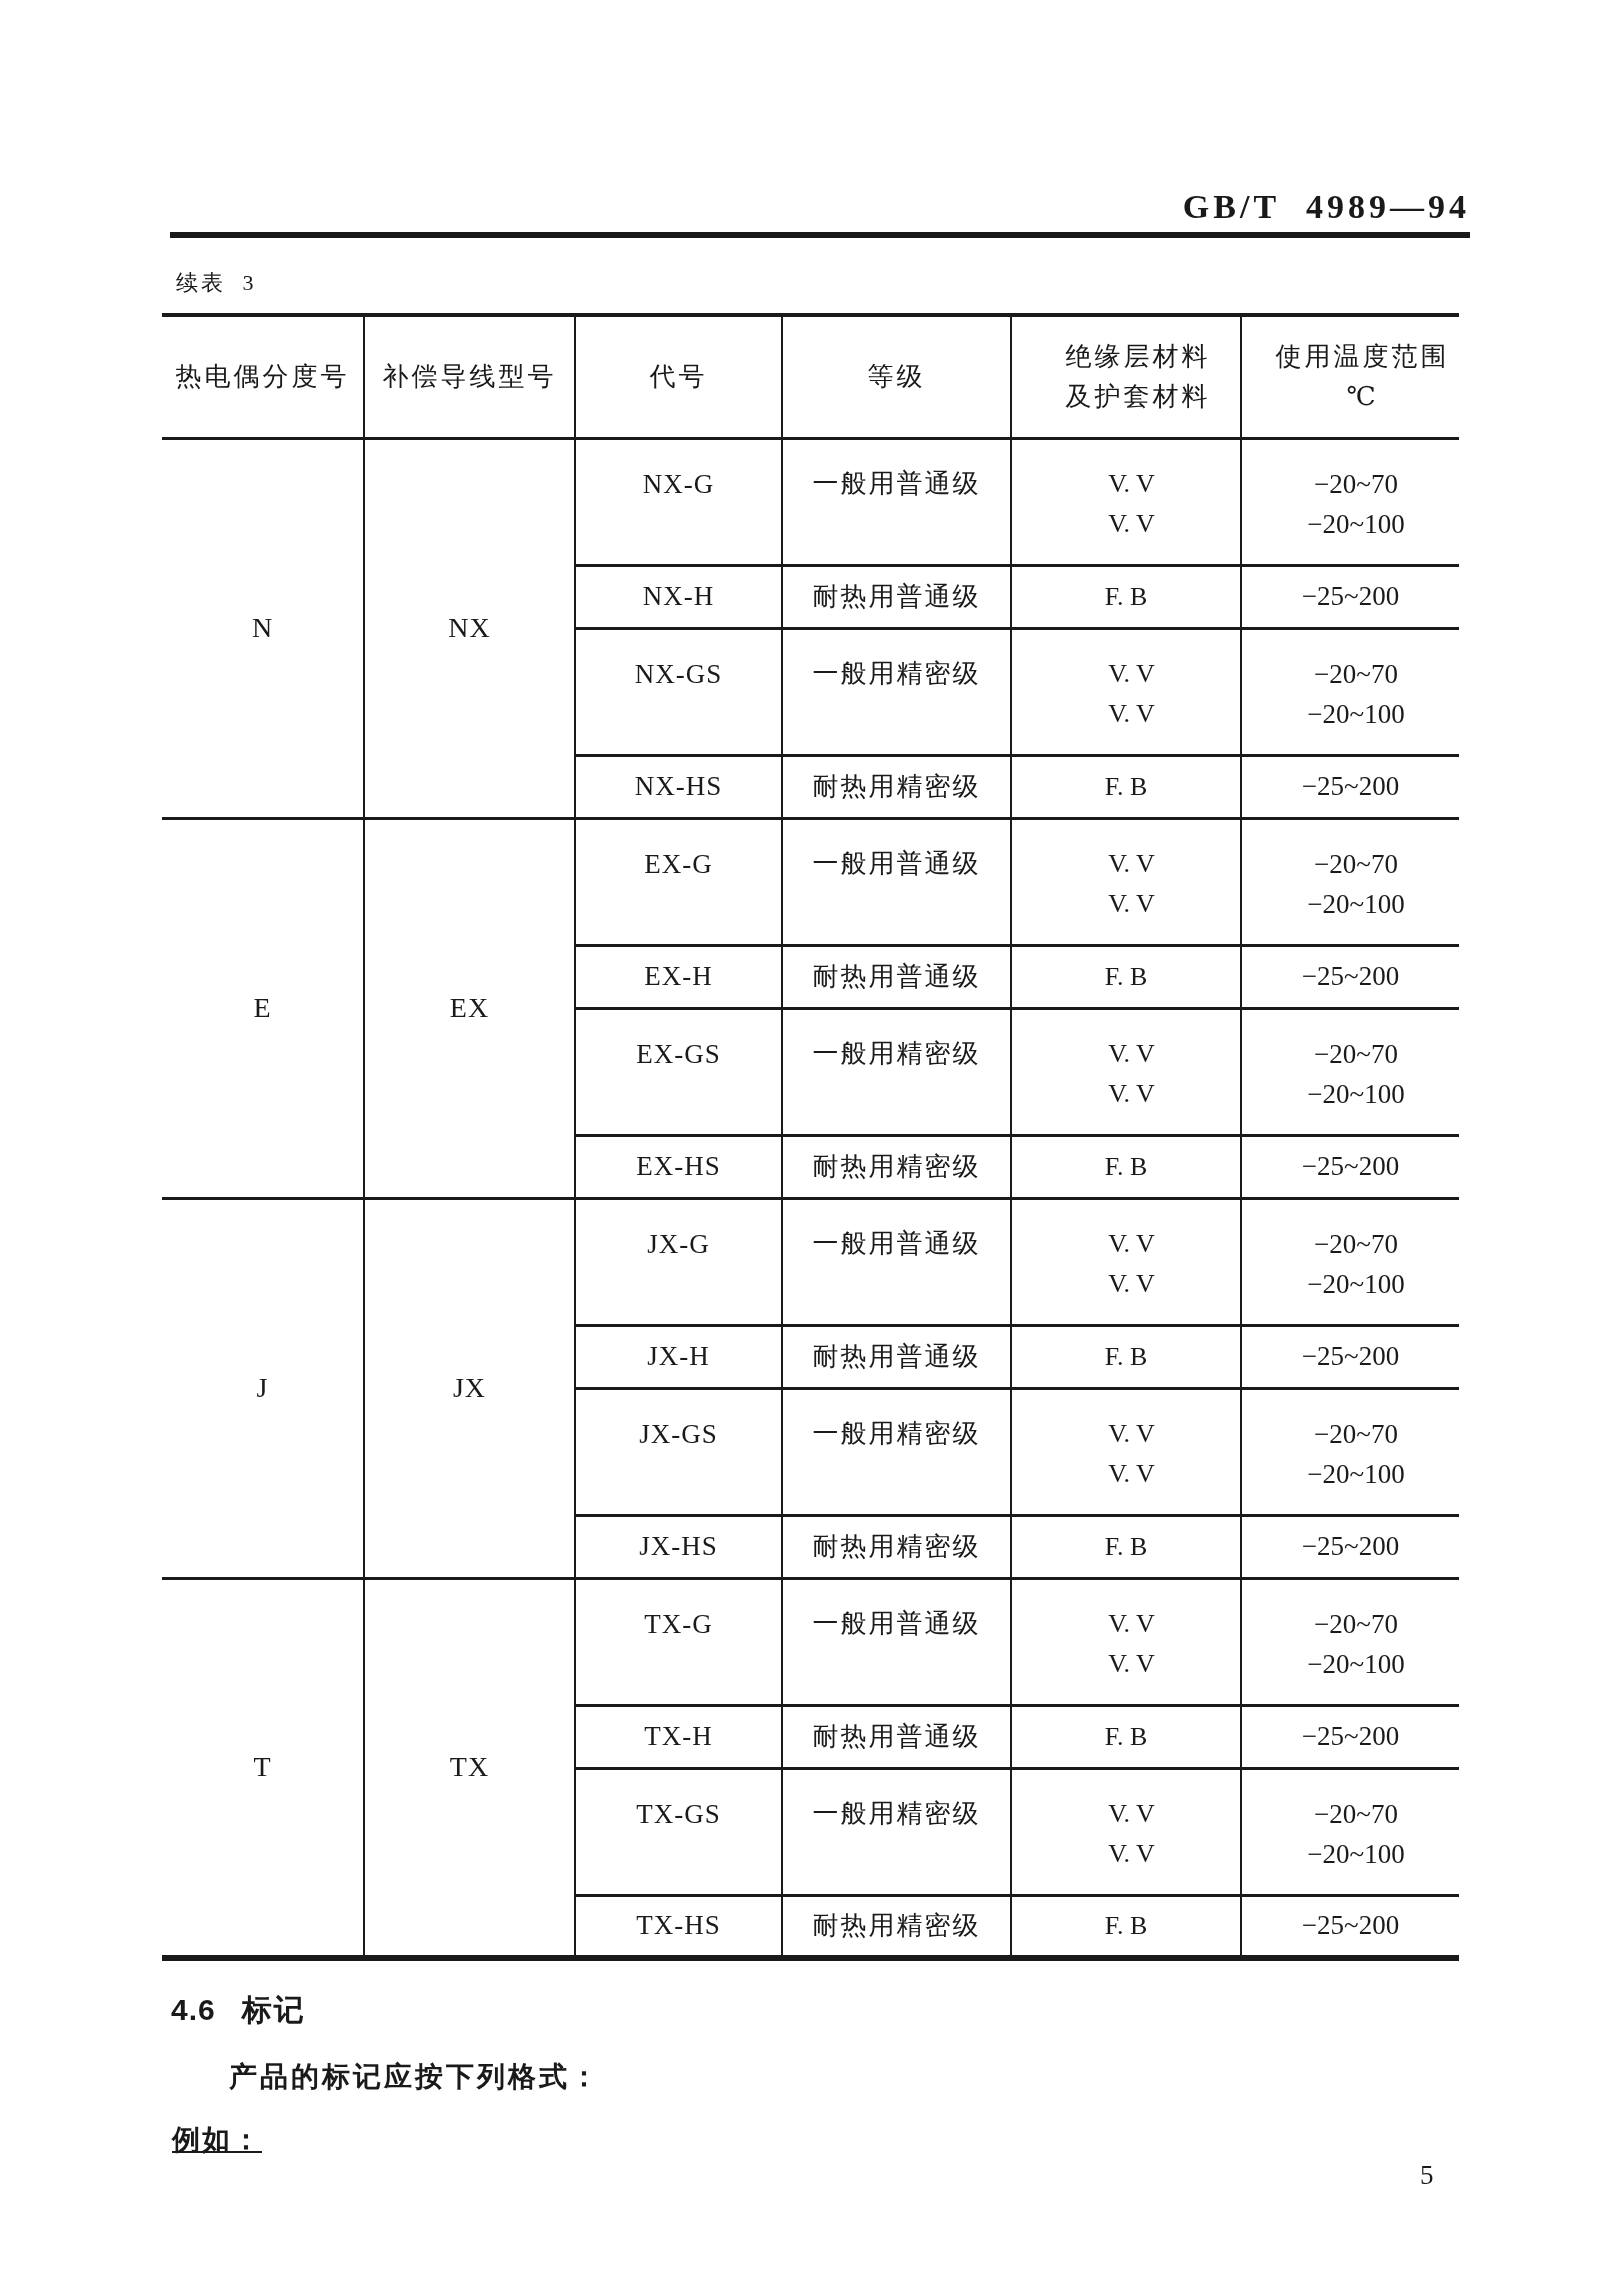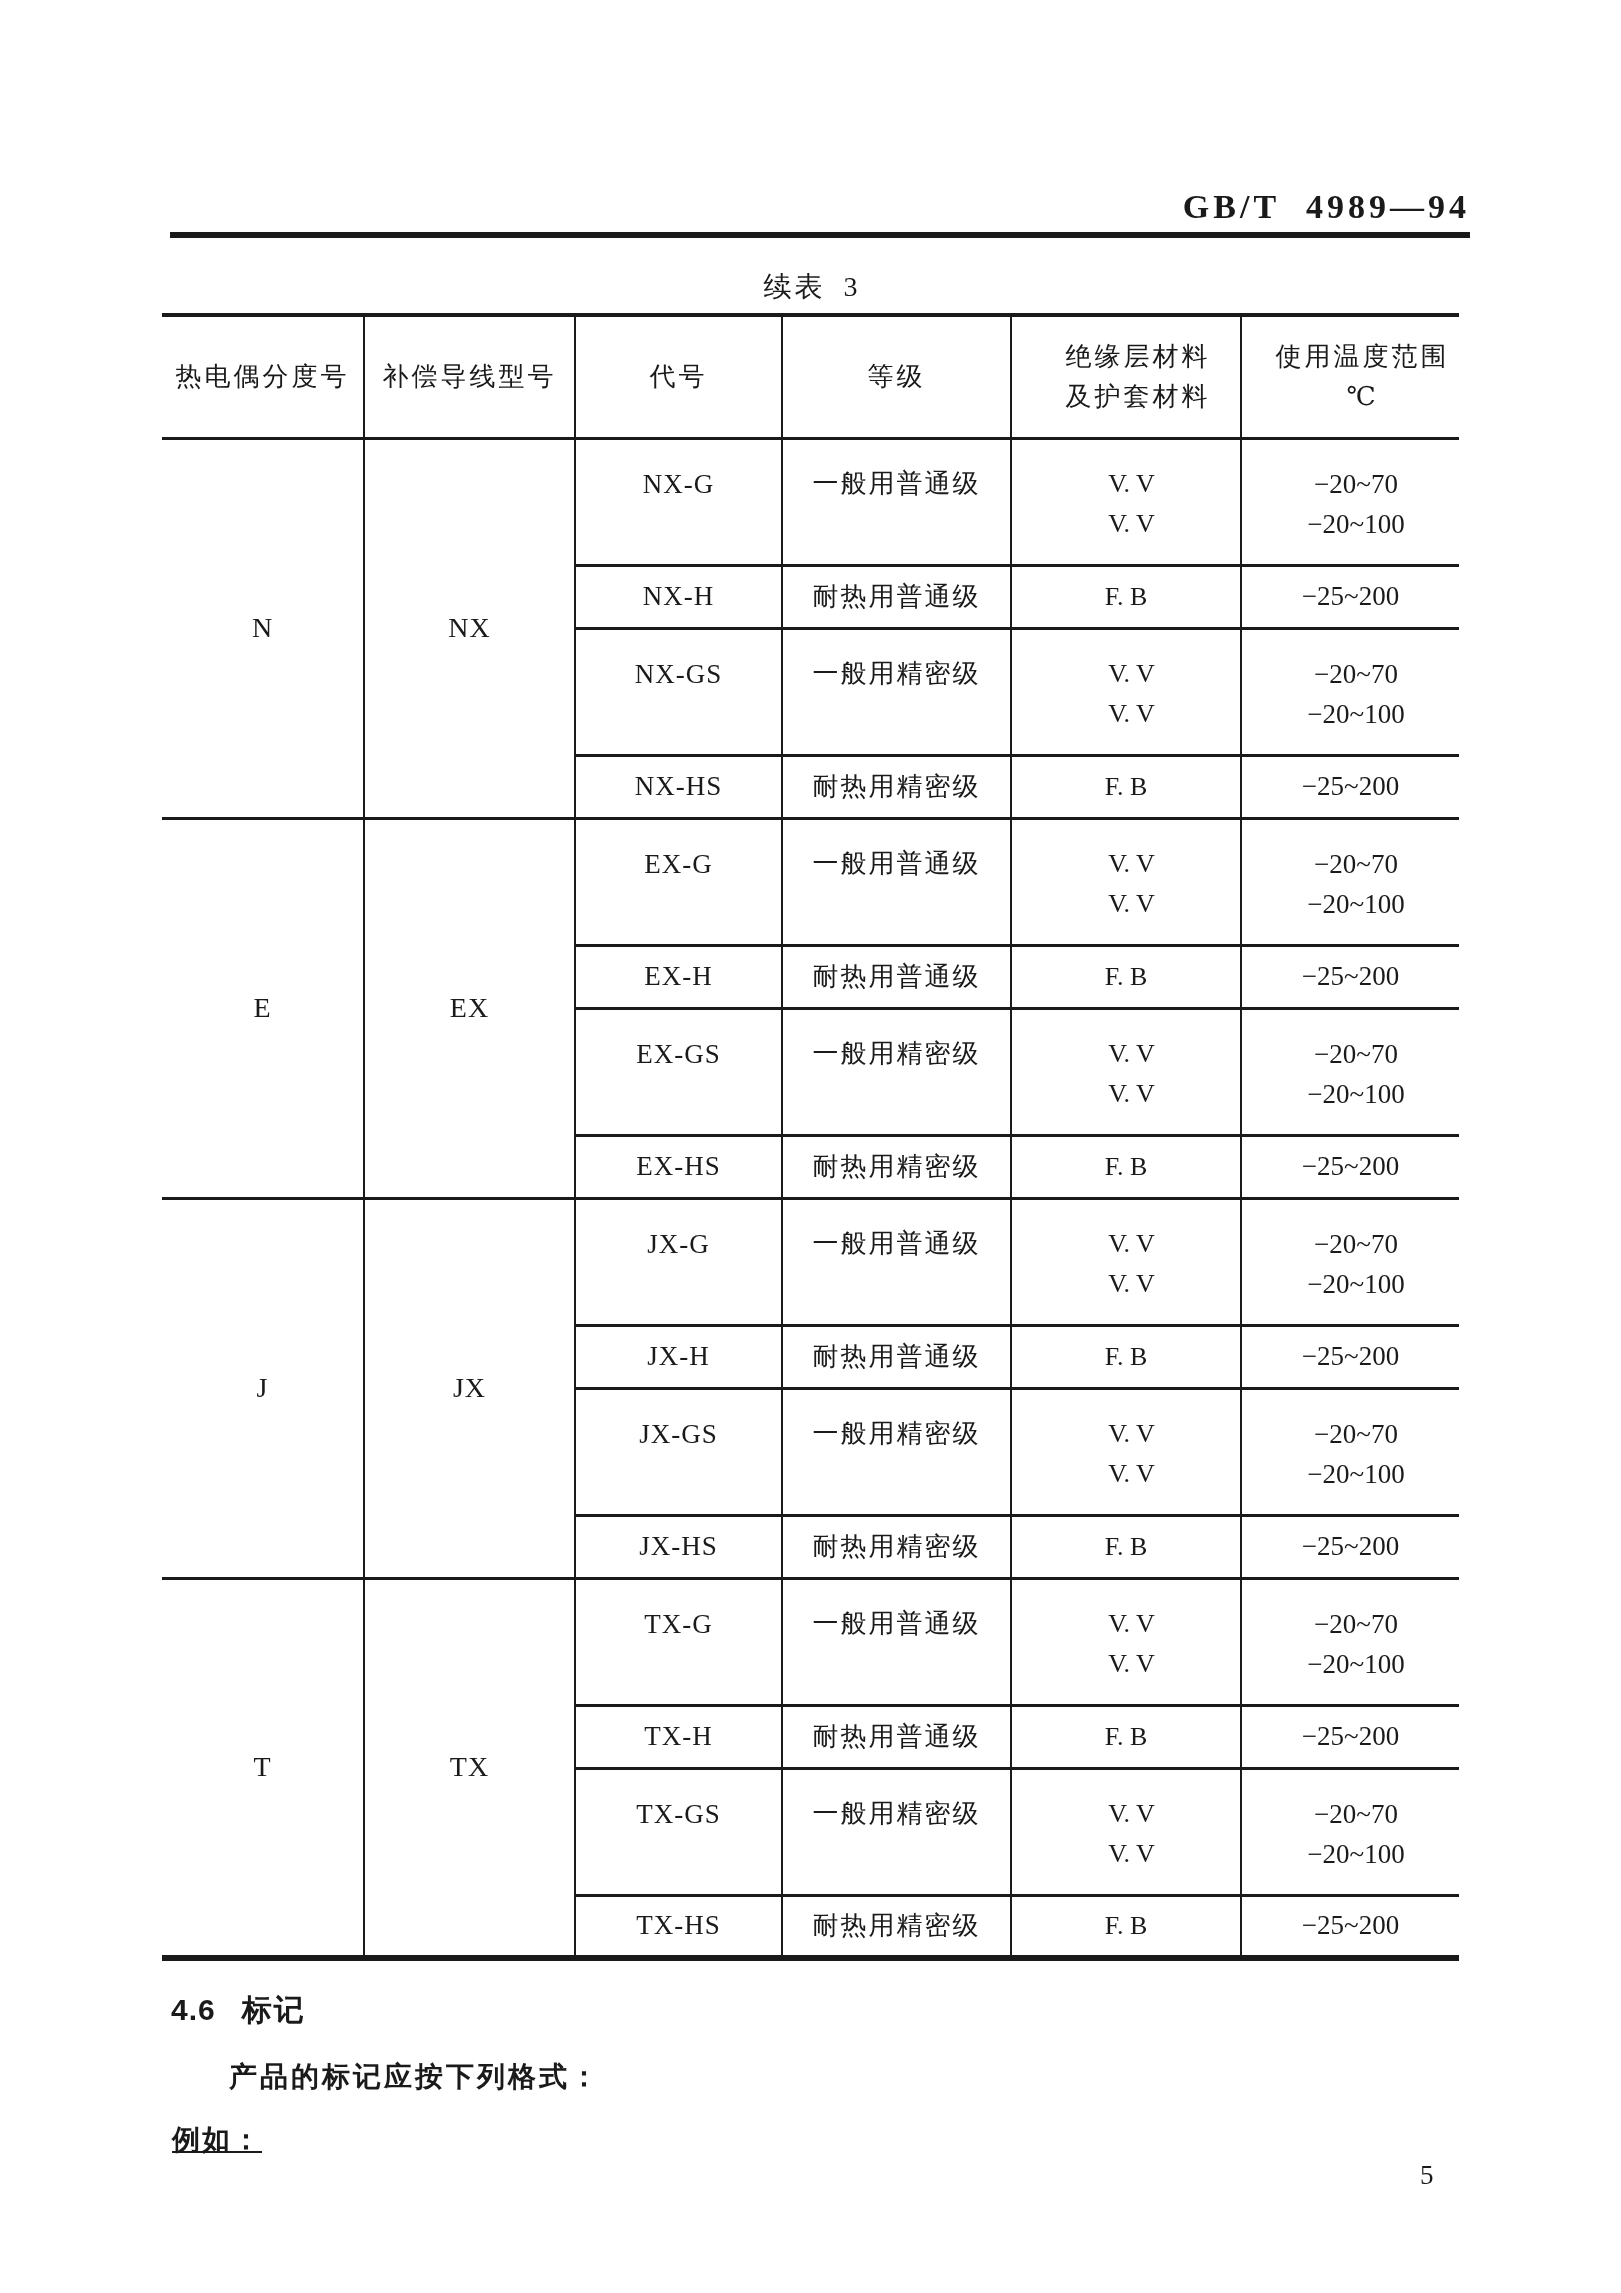--- a/index.html
+++ b/index.html
@@ -24,23 +24,22 @@
     letter-spacing: 4px;
     word-spacing: 14px;
   }
   .top-rule {
     position: absolute;
     top: 232px; left: 170px; width: 1300px; height: 6px;
     background: #1a1a1a;
   }
   .table-caption {
     position: absolute;
-    top: 268px; left: 162px; width: 1300px;
-    text-align: center;
-    font-size: 28px;
+    top: 268px; left: 176px; width: 1300px;
+    font-size: 22px;
     letter-spacing: 3px;
     word-spacing: 8px;
   }
 
   
   table.spec {
     position: absolute;
     top: 313px; left: 162px;
     width: 1297px;
     table-layout: fixed;

